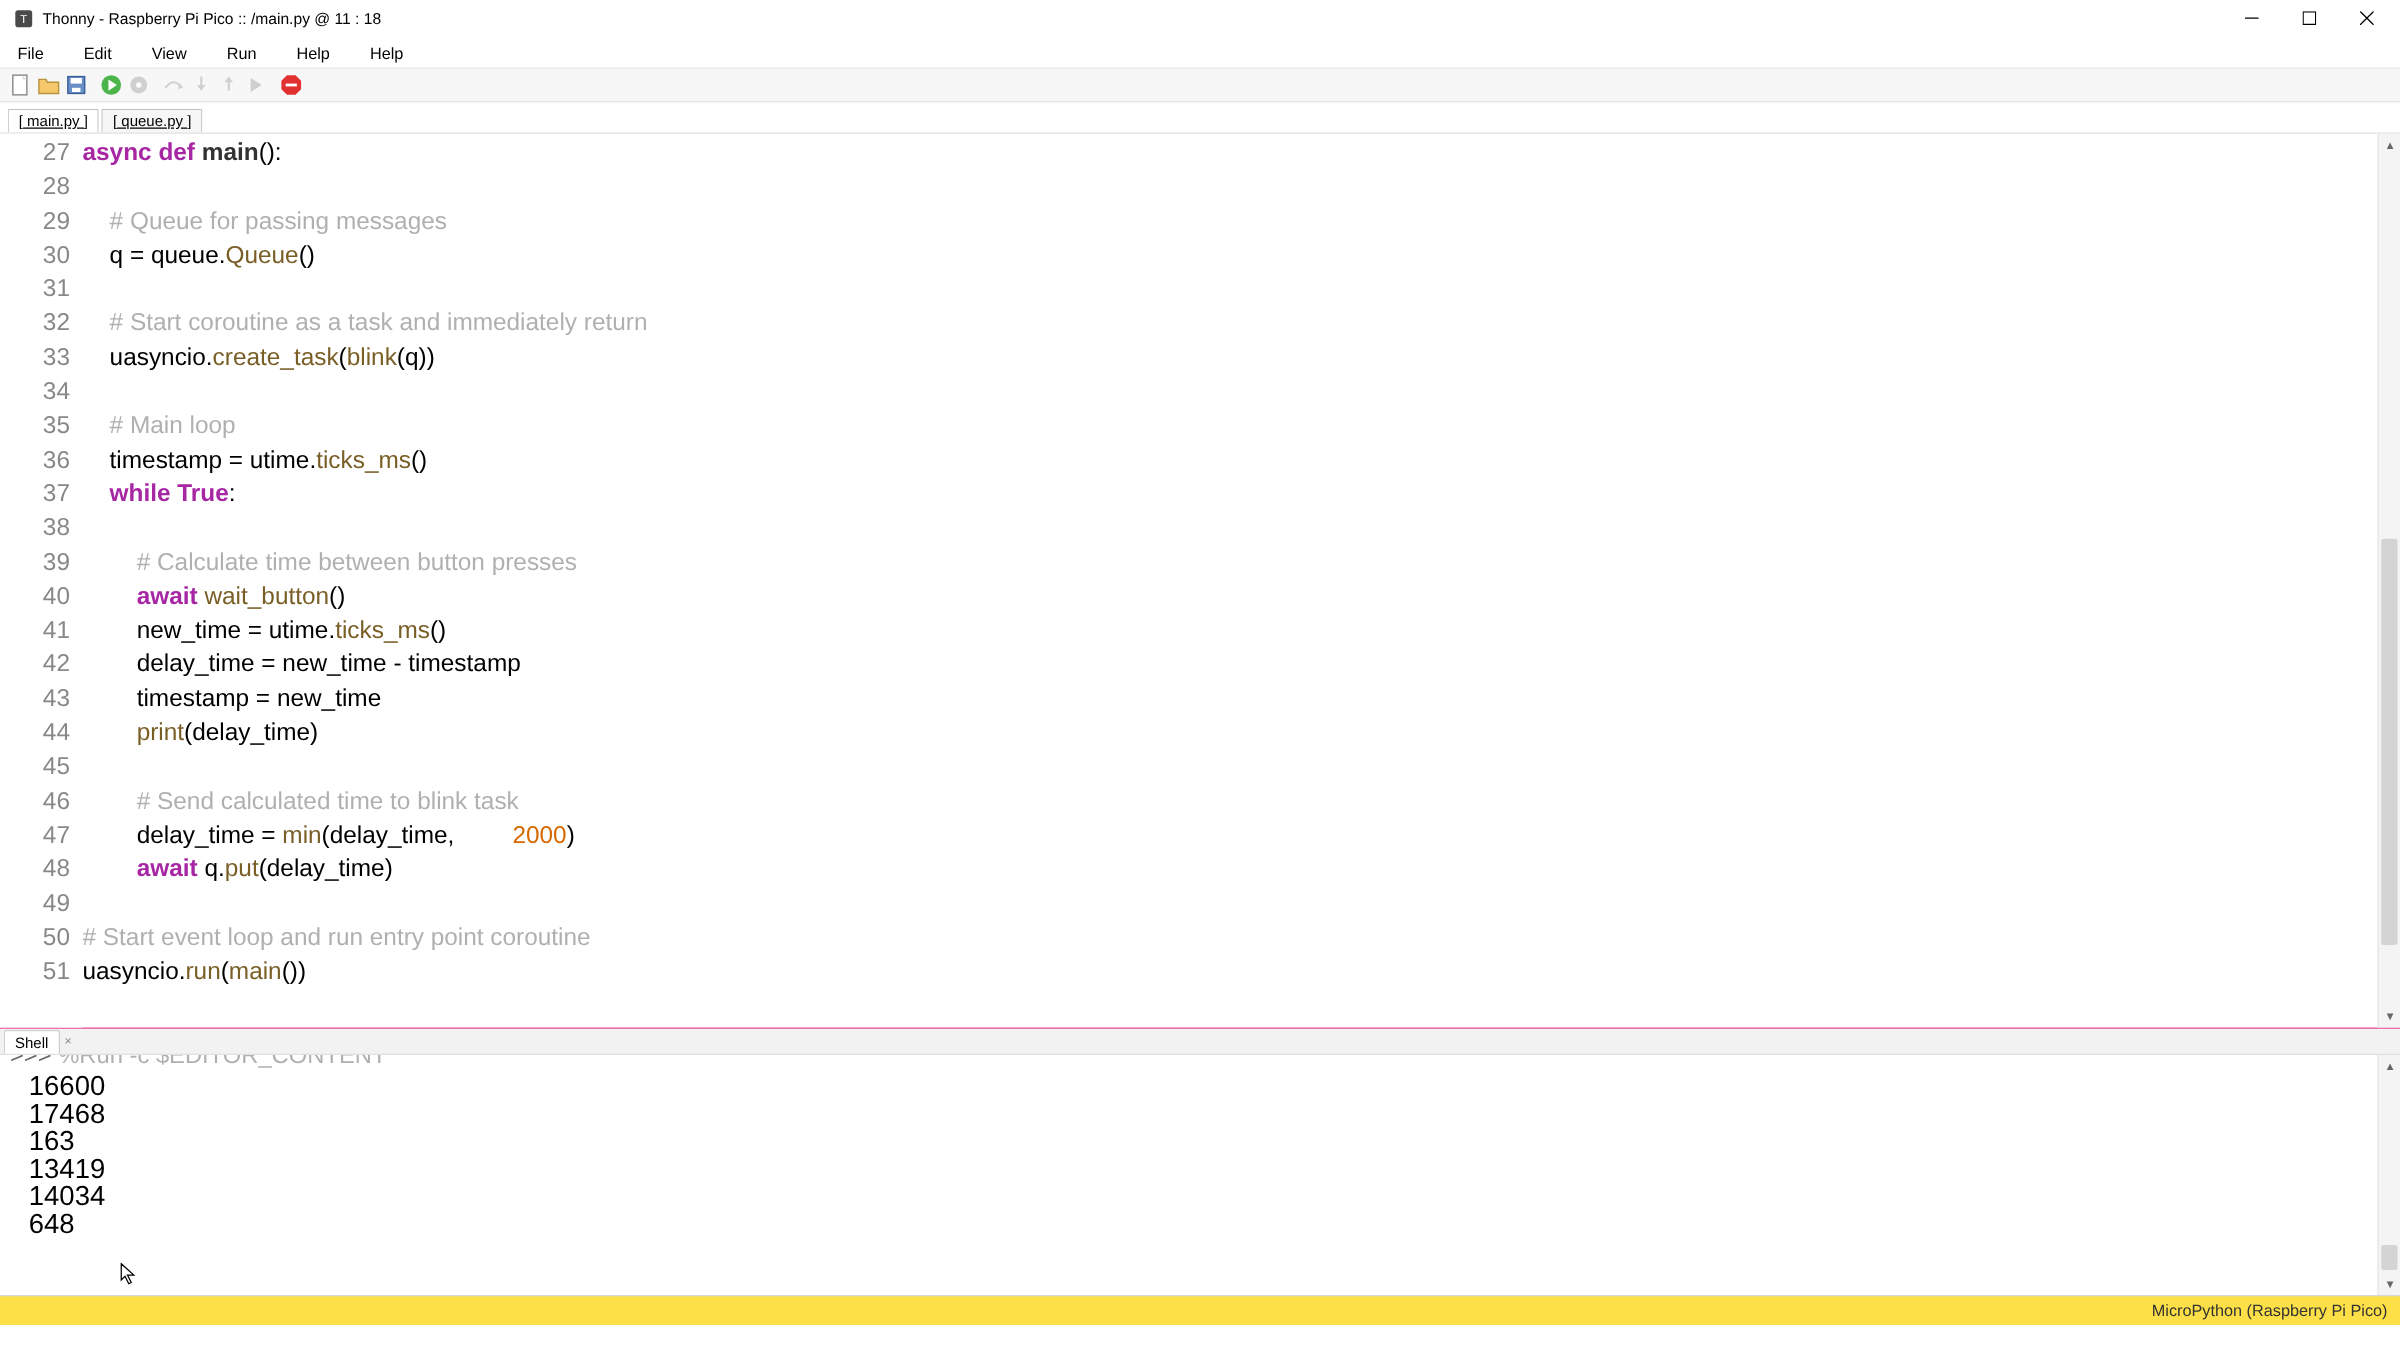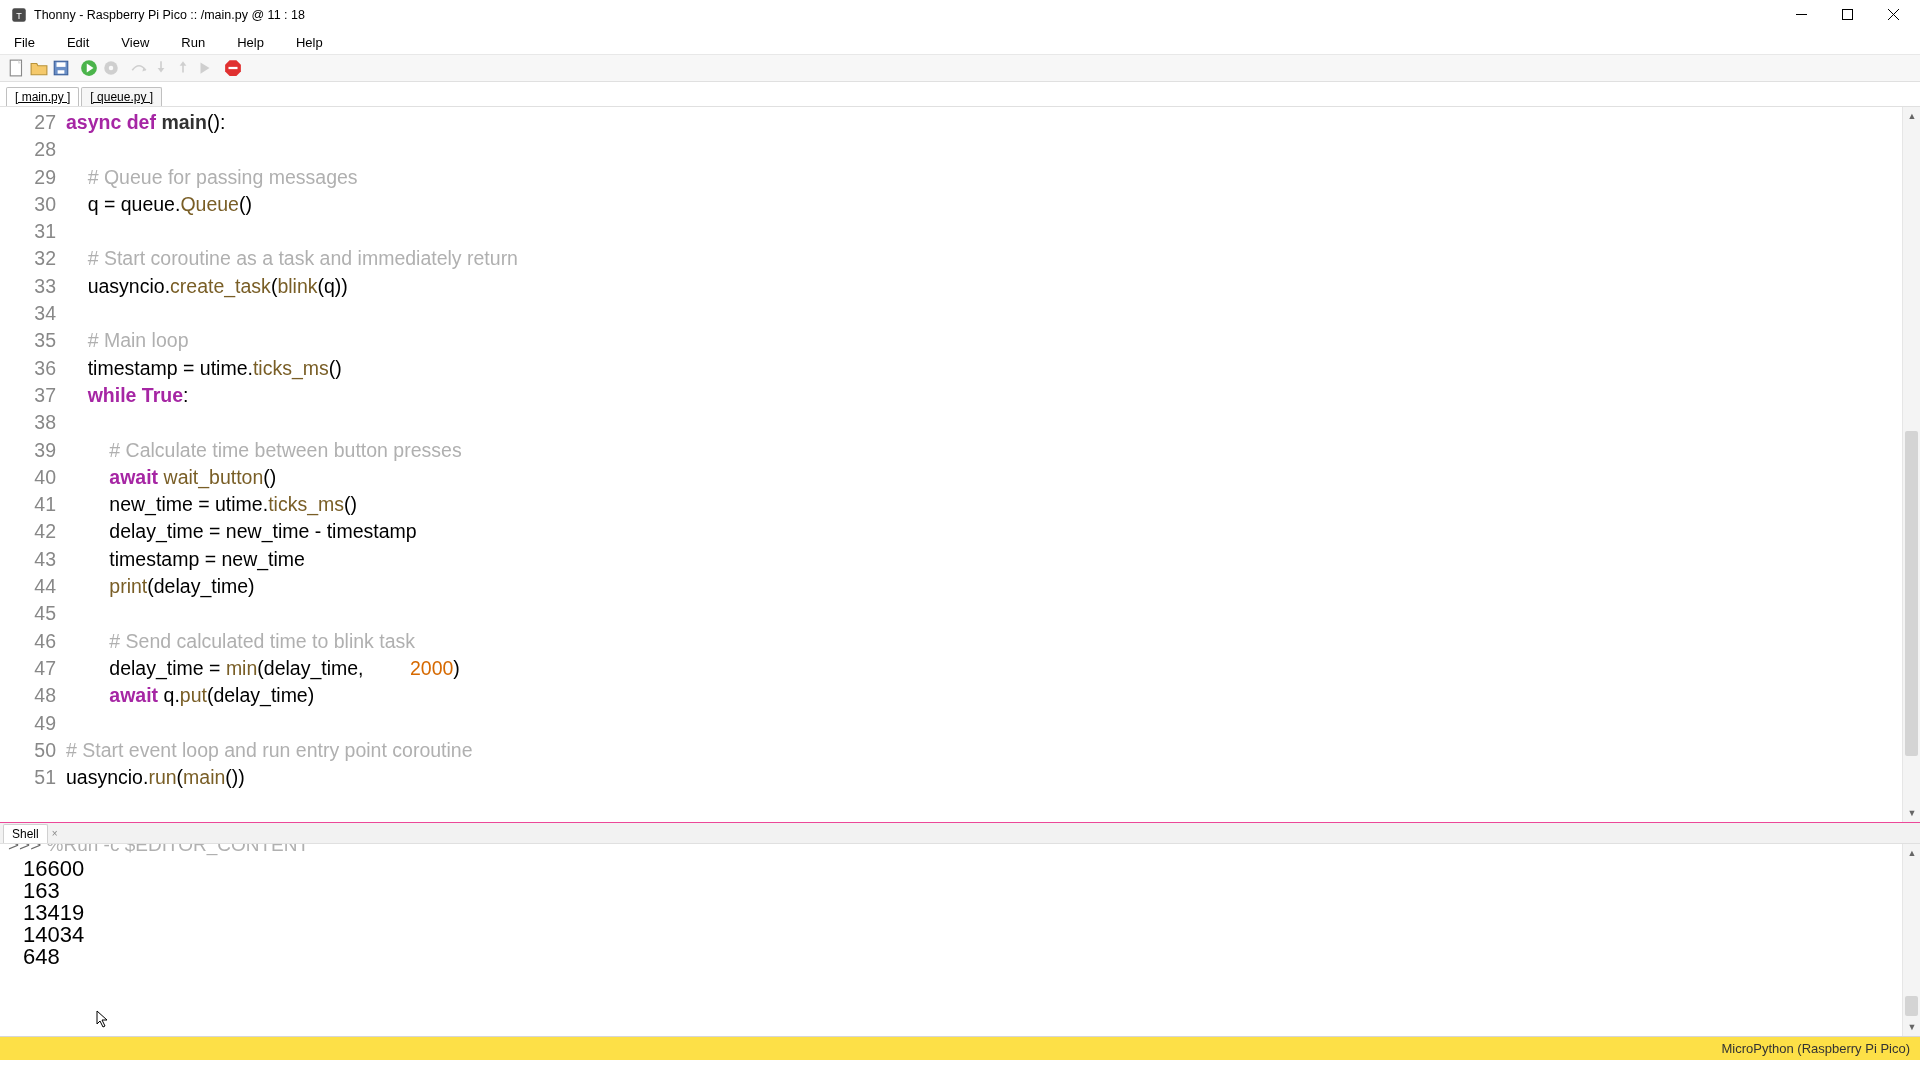--- a/index.html
+++ b/index.html
@@ -221,20 +221,21 @@
   <span class="close-x">×</span>
 </div>
 
 <div class="shell-body">
   <div style="position:relative; top:-12px;">
     <span class="prompt">&gt;&gt;&gt;</span>
     <span class="cmd">%Run -c $EDITOR_CONTENT</span>
   </div>
   <div id="shell-output" class="output" style="position:relative; top:-10px;">
       <div>16600</div>
+      <div>17468</div>
       <div>163</div>
       <div>13419</div>
       <div>14034</div>
       <div>648</div>
     </div>
   <div class="shell-scroll">
     <div class="arrow">▲</div>
     <div class="thumb-shell"></div>
     <div class="arrow down">▼</div>
   </div>

